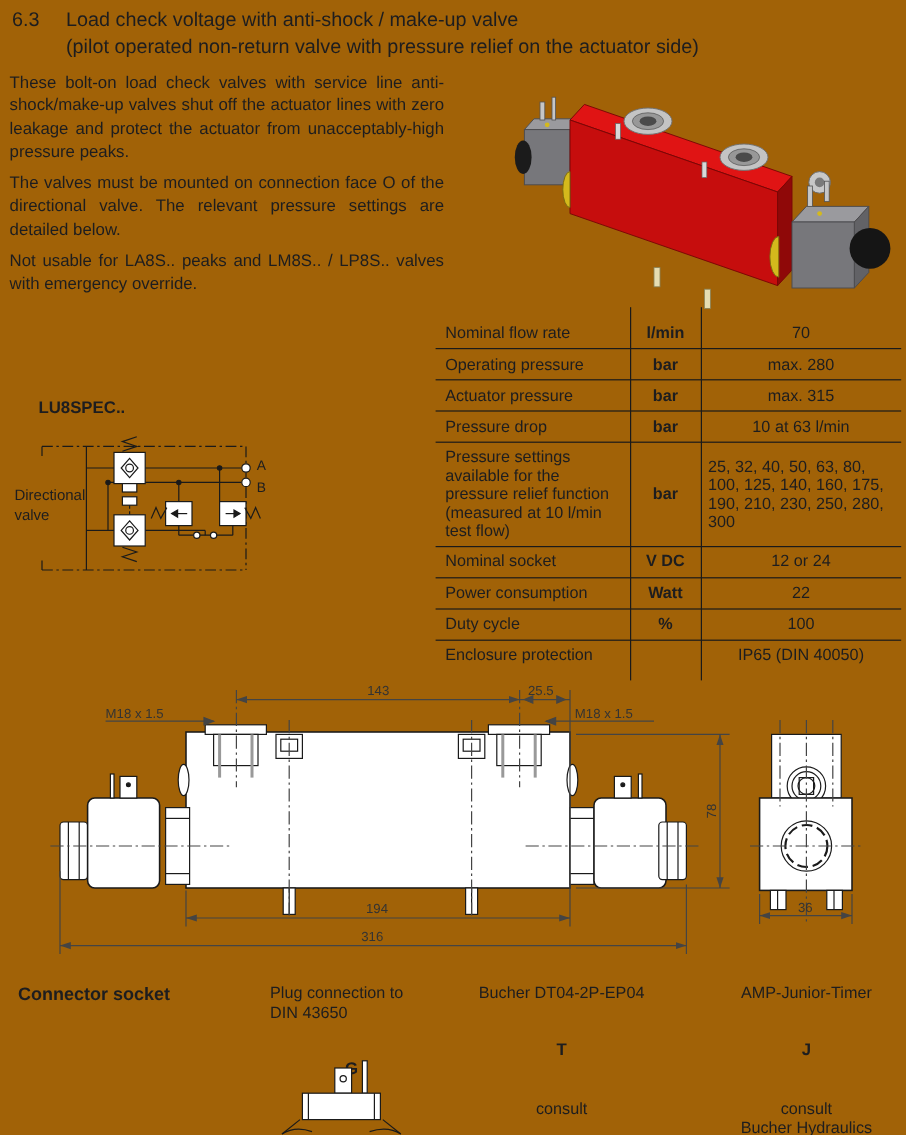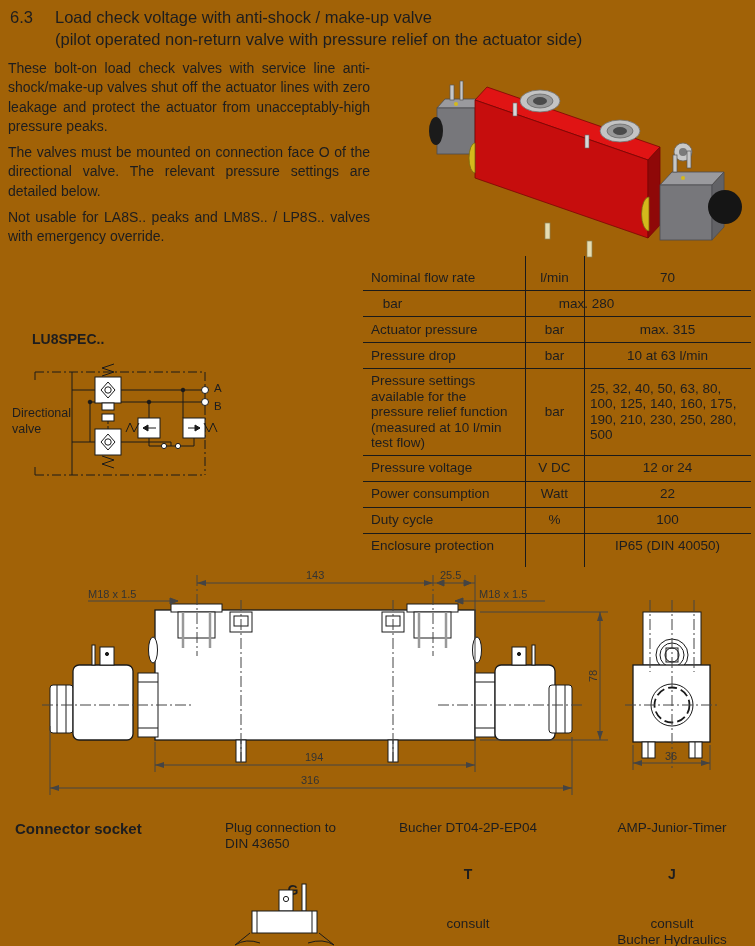--- a/index.html
+++ b/index.html
@@ -25,21 +25,21 @@
 
   
   .spec-table{position:absolute;left:363px;top:256px;width:388px;padding:9px 0 8px 0;box-sizing:border-box;}
   .spec-table .vline{position:absolute;top:0;bottom:0;width:1px;background:#1a1a1a;}
   .spec-table .vline.v1{left:162px;} .spec-table .vline.v2{left:221px;}
   .spec-row{display:flex;}
   .spec-row + .spec-row{border-top:1px solid #1a1a1a;}
   .spec-cell{box-sizing:border-box;font-size:13.5px;line-height:15.5px;min-height:25px;
              display:flex;align-items:center;padding:4px 6px;}
   .spec-cell.param{width:162px;justify-content:flex-start;padding-left:8px;}
-  .spec-cell.unit{width:59px;justify-content:center;text-align:right;}
+  .spec-cell.unit{width:59px;justify-content:center;text-align:right;font-weight:bold;}
   .spec-cell.val{flex:1;justify-content:center;}
 
   
   .drawing{position:absolute;left:0;top:560px;width:755px;height:250px;}
 
   
   .conn-heading{position:absolute;left:15px;top:820px;font-size:15px;font-weight:bold;}
   .conn-col{position:absolute;top:820px;font-size:13.5px;line-height:16px;}
   .conn-col.g{left:222px;width:142px;text-align:center;}
   .conn-col.g .conn-title{text-align:left;padding-left:3px;}
@@ -191,40 +191,41 @@
 
   <div class="spec-table">
     <div class="vline v1"></div>
     <div class="vline v2"></div>
   <div class="spec-row">
         <div class="spec-cell param">Nominal flow rate</div>
         <div class="spec-cell unit">l/min</div>
         <div class="spec-cell val">70</div>
       </div>
       <div class="spec-row">
+        <div class="spec-cell param">Operating pressure</div>
         <div class="spec-cell unit">bar</div>
         <div class="spec-cell val">max. 280</div>
       </div>
       <div class="spec-row">
         <div class="spec-cell param">Actuator pressure</div>
         <div class="spec-cell unit">bar</div>
         <div class="spec-cell val">max. 315</div>
       </div>
       <div class="spec-row">
         <div class="spec-cell param">Pressure drop</div>
         <div class="spec-cell unit">bar</div>
         <div class="spec-cell val">10 at 63 l/min</div>
       </div>
       <div class="spec-row">
         <div class="spec-cell param">Pressure settings available for the pressure relief function (measured at 10 l/min test flow)</div>
         <div class="spec-cell unit">bar</div>
-        <div class="spec-cell val">25, 32, 40, 50, 63, 80, 100, 125, 140, 160, 175, 190, 210, 230, 250, 280, 500</div>
-      </div>
-      <div class="spec-row">
-        <div class="spec-cell param">Pressure voltage</div>
+        <div class="spec-cell val">25, 32, 40, 50, 63, 80, 100, 125, 140, 160, 175, 190, 210, 230, 250, 280, 300</div>
+      </div>
+      <div class="spec-row">
+        <div class="spec-cell param">Nominal socket</div>
         <div class="spec-cell unit">V DC</div>
         <div class="spec-cell val">12 or 24</div>
       </div>
       <div class="spec-row">
         <div class="spec-cell param">Power consumption</div>
         <div class="spec-cell unit">Watt</div>
         <div class="spec-cell val">22</div>
       </div>
       <div class="spec-row">
         <div class="spec-cell param">Duty cycle</div>

